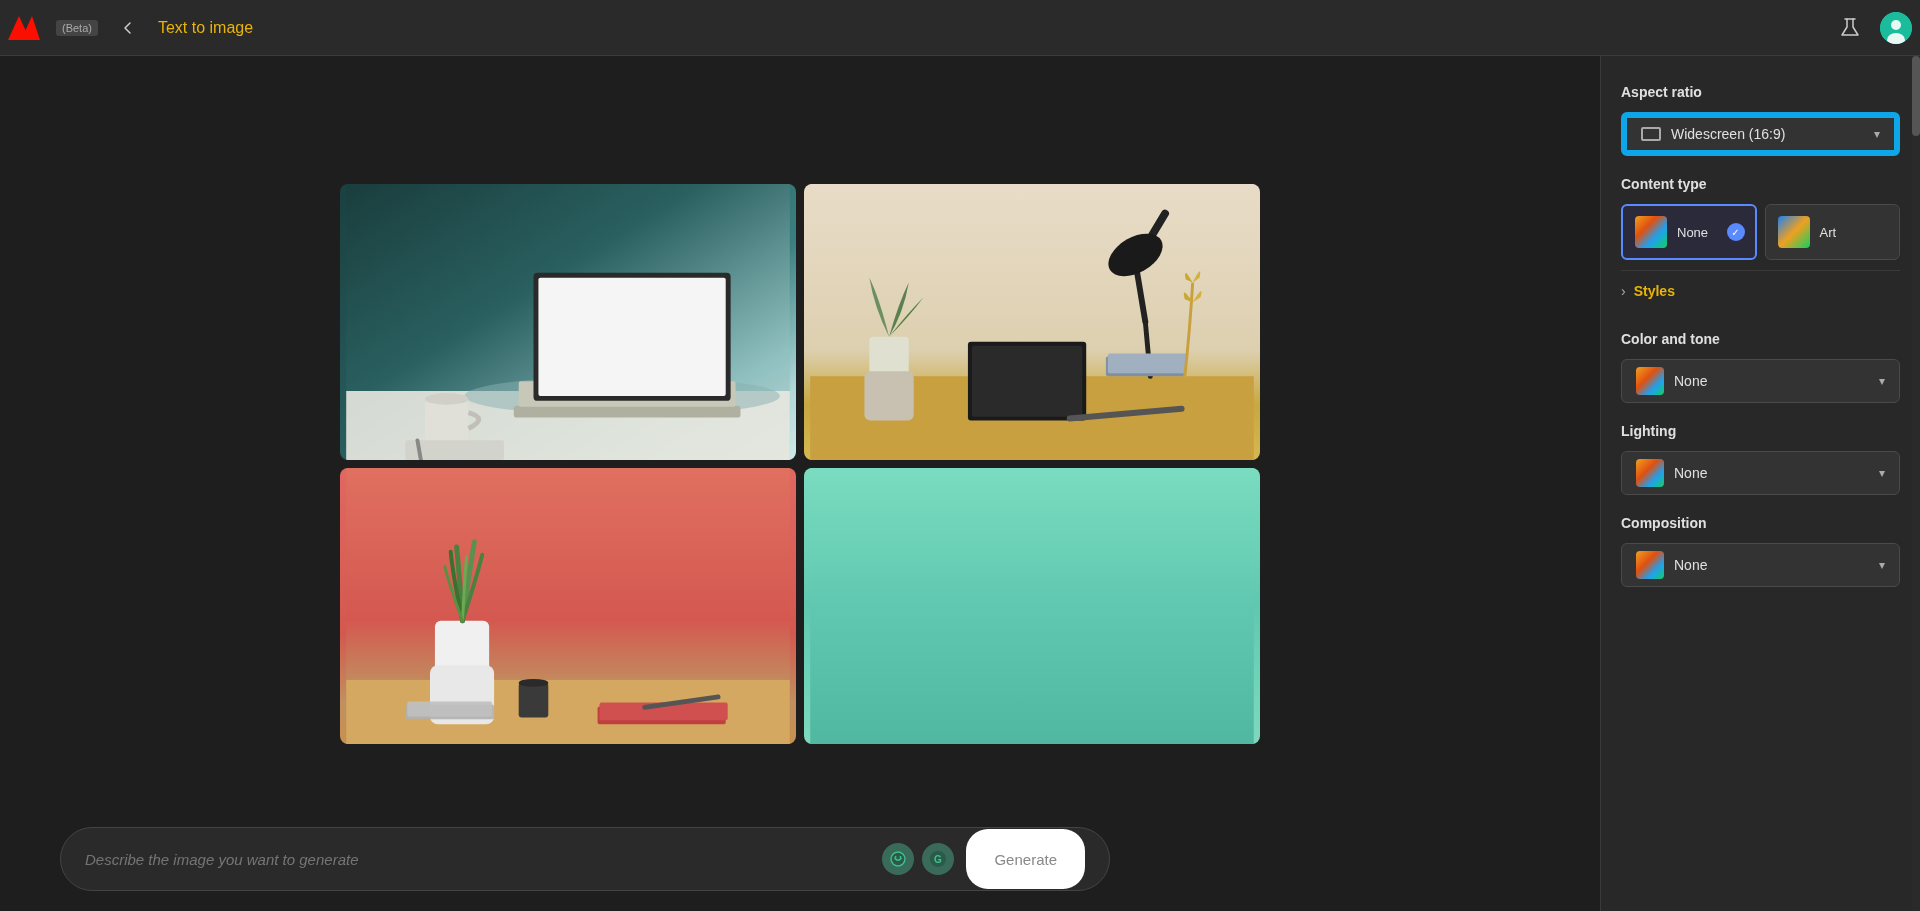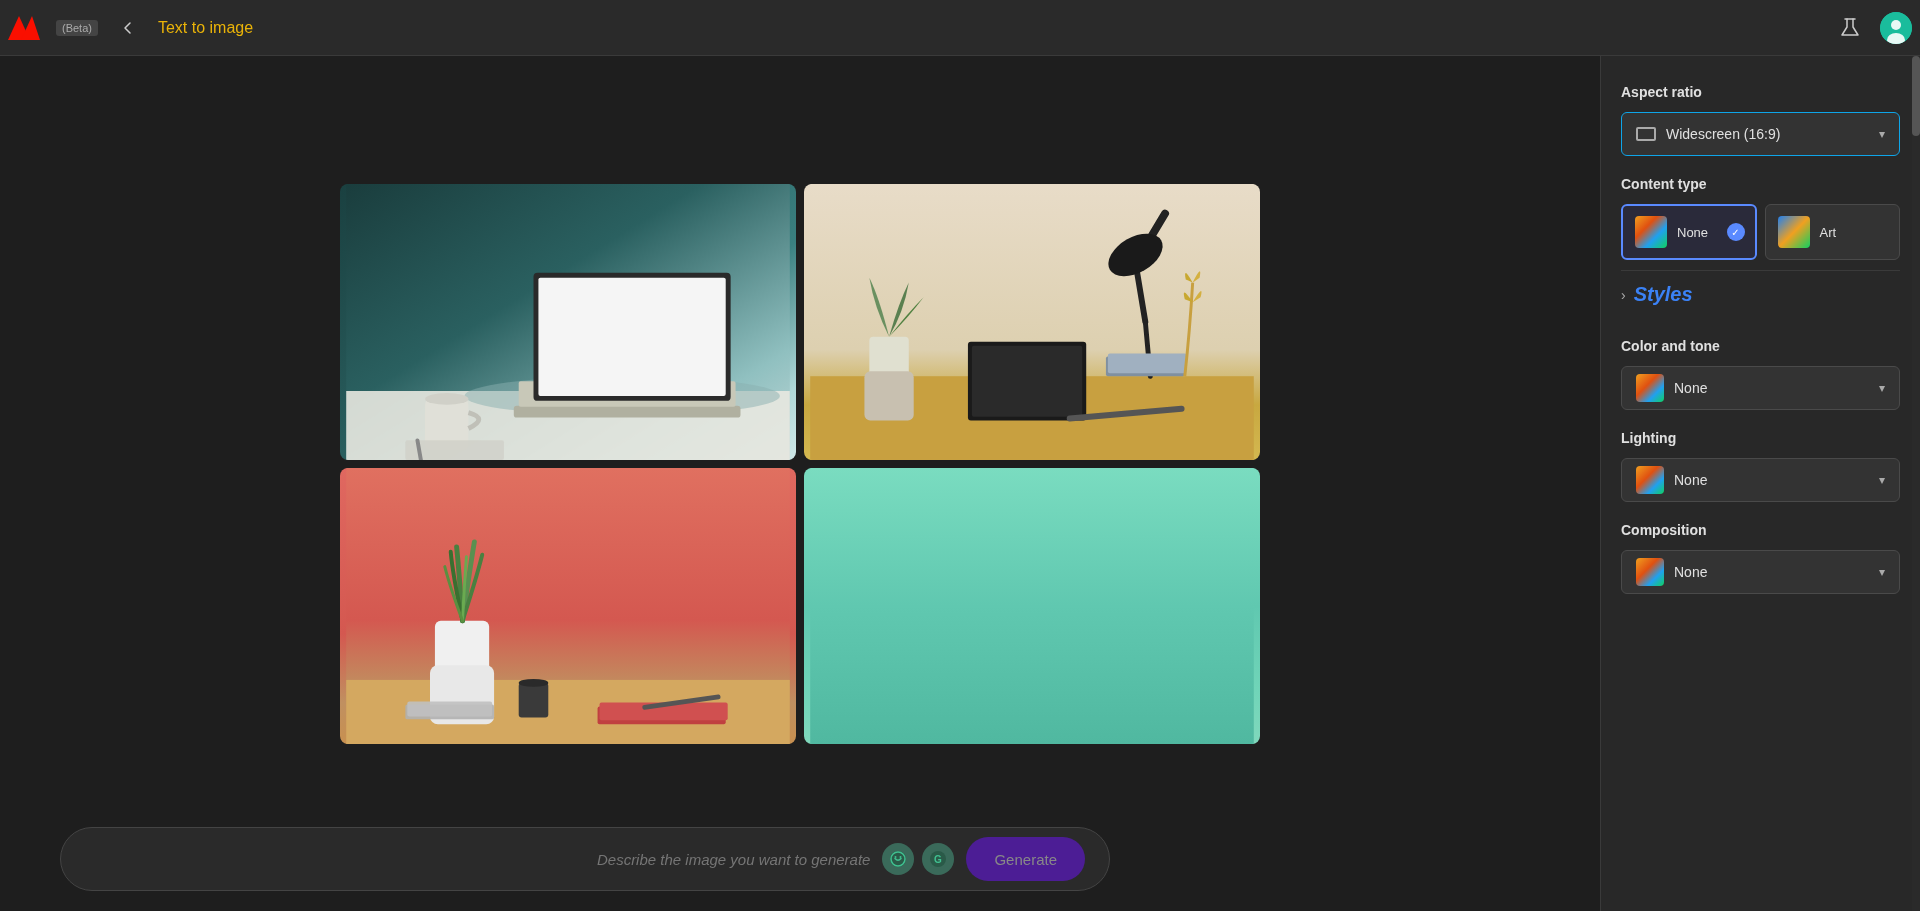--- a/index.html
+++ b/index.html
@@ -149,21 +149,20 @@
     }
 
     .prompt-input {
       flex: 1;
       background: none;
       border: none;
       outline: none;
       color: #888;
       font-size: 15px;
       font-style: italic;
-      text-align: right;
     }
 
     .prompt-icons {
       display: flex;
       align-items: center;
       gap: 8px;
     }
 
     .icon-circle {
       width: 32px;
@@ -171,23 +170,23 @@
       border-radius: 50%;
       background: #3a6a5a;
       display: flex;
       align-items: center;
       justify-content: center;
       font-size: 14px;
       color: white;
     }
 
     .generate-button {
-      height: 44px;
+      height: 60px;
       padding: 0 28px;
-      background: #4c1d95;
+      background: #ffffff;
       border: none;
       border-radius: 22px;
       color: #888;
       font-size: 15px;
       cursor: pointer;
     }
 
     
     .right-panel {
       width: 320px;
@@ -241,21 +240,21 @@
 
     .section-label:first-child {
       margin-top: 8px;
     }
 
     
     .dropdown {
       width: 100%;
       height: 44px;
       background: #333;
-      border: 1px solid #0ea5e9;
+      border: 6px solid #0ea5e9;
       border-radius: 6px;
       display: flex;
       align-items: center;
       padding: 16px 14px;
       cursor: pointer;
       gap: 10px;
     }
 
     .dropdown-icon {
       width: 20px;
@@ -341,24 +340,23 @@
       border-top: 1px solid #3a3a3a;
       margin-top: 10px;
     }
 
     .chevron-right {
       color: #aaa;
       font-size: 14px;
     }
 
     .styles-label {
-      font-size: 20px;
+      font-size: 14px;
       font-weight: 600;
-      color: #3b82f6;
-      font-style: italic;
+      color: #eab308;
     }
 
     
     .select-with-thumb {
       width: 100%;
       height: 44px;
       background: #333;
       border: 1px solid #4a4a4a;
       border-radius: 6px;
       display: flex;

